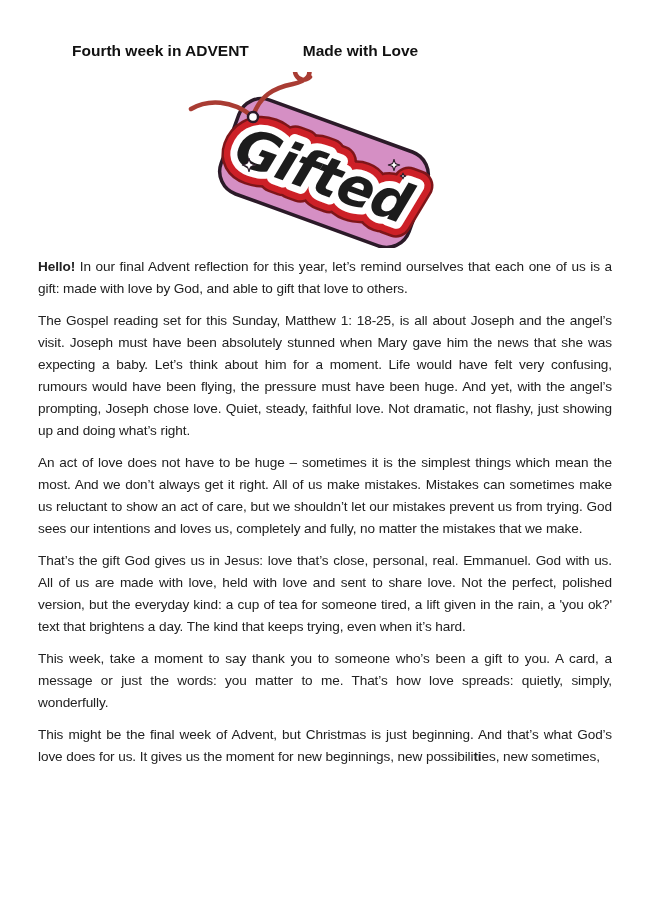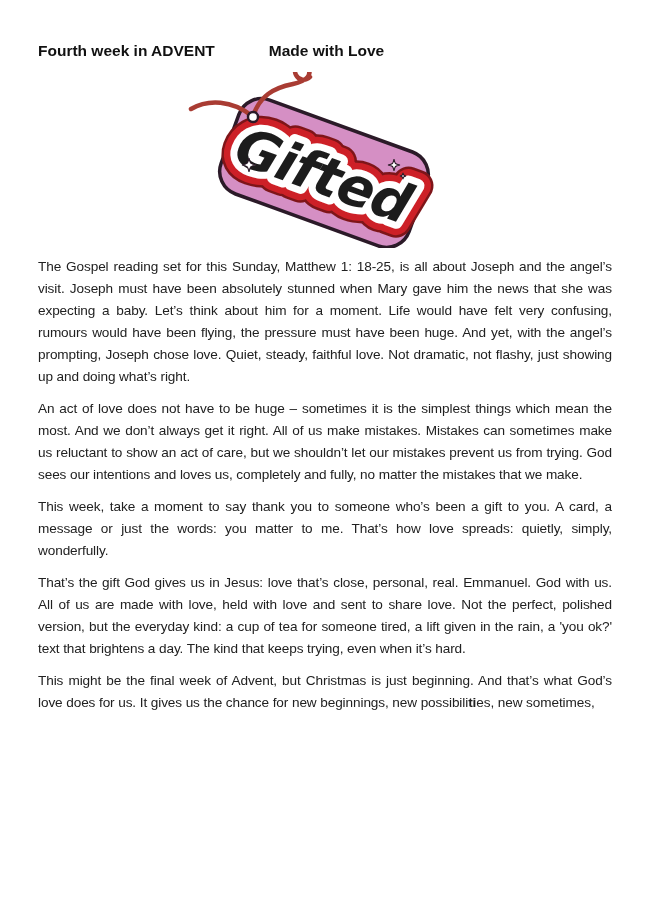--- a/index.html
+++ b/index.html
@@ -15,20 +15,21 @@
     padding:40px 38px 0 38px;
     background:var(--page-bg,#fff);
     overflow:hidden;
   }
   .doc-title{
     font-size:15.5px;
     font-weight:bold;
     color:var(--title-color,#111);
     line-height:22px;
     white-space:nowrap;
+    margin-left:34px;
   }
   .title-right{margin-left:54px;}
   .tag-figure{
     margin:10px 0 8px 0;
     text-align:center;
   }
   .tag-figure svg{display:inline-block;vertical-align:top;}
   .tag-rect{
     fill:var(--tag-fill,#d58fc4);
     stroke:var(--tag-outline,#2b1a28);
@@ -97,20 +98,21 @@
 
       <circle class="hole" cx="253" cy="119" r="5"></circle>
 
       <path class="sparkle" transform="translate(249,167)" d="M0,-7 C1.2,-1.2 1.2,-1.2 7,0 C1.2,1.2 1.2,1.2 0,7 C-1.2,1.2 -1.2,1.2 -7,0 C-1.2,-1.2 -1.2,-1.2 0,-7 Z"></path>
       <path class="sparkle" transform="translate(394,167)" d="M0,-6 C1,-1 1,-1 6,0 C1,1 1,1 0,6 C-1,1 -1,1 -6,0 C-1,-1 -1,-1 0,-6 Z"></path>
       <path class="sparkle" transform="translate(403,178)" d="M0,-3 C0.6,-0.6 0.6,-0.6 3,0 C0.6,0.6 0.6,0.6 0,3 C-0.6,0.6 -0.6,0.6 -3,0 C-0.6,-0.6 -0.6,-0.6 0,-3 Z"></path>
     </svg>
   </figure>
 
   <main class="doc-body">
+      <p><span class="bold">Hello!</span><span> In our final Advent reflection for this year, let’s remind ourselves that each one of us is a gift: made with love by God, and able to gift that love to others.</span></p>
       <p><span>The Gospel reading set for this Sunday, Matthew 1: 18-25, is all about Joseph and the angel’s visit. Joseph must have been absolutely stunned when Mary gave him the news that she was expecting a baby. Let’s think about him for a moment. Life would have felt very confusing, rumours would have been flying, the pressure must have been huge. And yet, with the angel’s prompting, Joseph chose love. Quiet, steady, faithful love. Not dramatic, not flashy, just showing up and doing what’s right.</span></p>
       <p><span>An act of love does not have to be huge – sometimes it is the simplest things which mean the most. And we don’t always get it right. All of us make mistakes. Mistakes can sometimes make us reluctant to show an act of care, but we shouldn’t let our mistakes prevent us from trying. God sees our intentions and loves us, completely and fully, no matter the mistakes that we make.</span></p>
+      <p><span>That’s the gift God gives us in Jesus: love that’s close, personal, real. Emmanuel. God with us. All of us are made with love, held with love and sent to share love. Not the perfect, polished version, but the everyday kind: a cup of tea for someone tired, a lift given in the rain, a 'you ok?' text that brightens a day. The kind that keeps trying, even when it’s hard.</span></p>
       <p><span>This week, take a moment to say thank you to someone who’s been a gift to you. A card, a message or just the words: you matter to me. That’s how love spreads: quietly, simply, wonderfully.</span></p>
-      <p><span>That’s the gift God gives us in Jesus: love that’s close, personal, real. Emmanuel. God with us. All of us are made with love, held with love and sent to share love. Not the perfect, polished version, but the everyday kind: a cup of tea for someone tired, a lift given in the rain, a 'you ok?' text that brightens a day. The kind that keeps trying, even when it’s hard.</span></p>
-      <p><span>This might be the final week of Advent, but Christmas is just beginning. And that’s what God’s love does for us. It gives us the chance for new beginnings, new possibili</span><span class="bold">ti</span><span>es, new sometimes,</span></p>
+      <p><span>This might be the final week of Advent, but Christmas is just beginning. And that’s what God’s love does for us. It gives us the moment for new beginnings, new possibili</span><span class="bold">ti</span><span>es, new sometimes,</span></p>
     </main>
 
 </div>
 
 </body></html>

